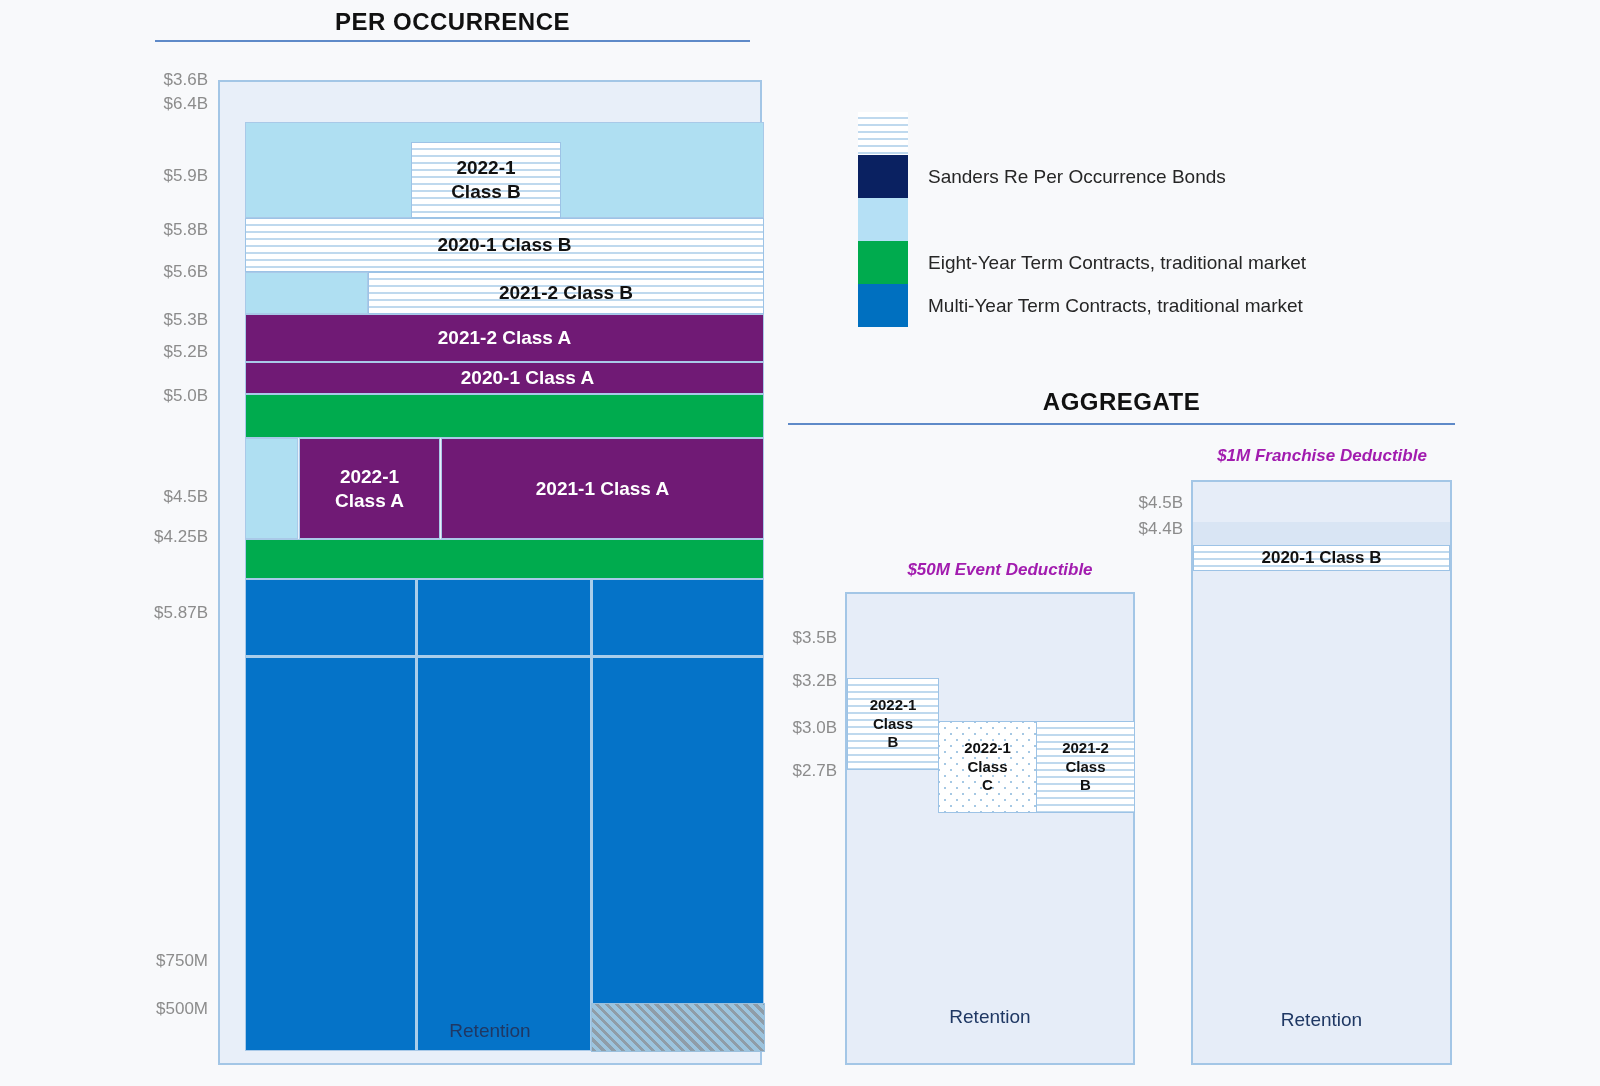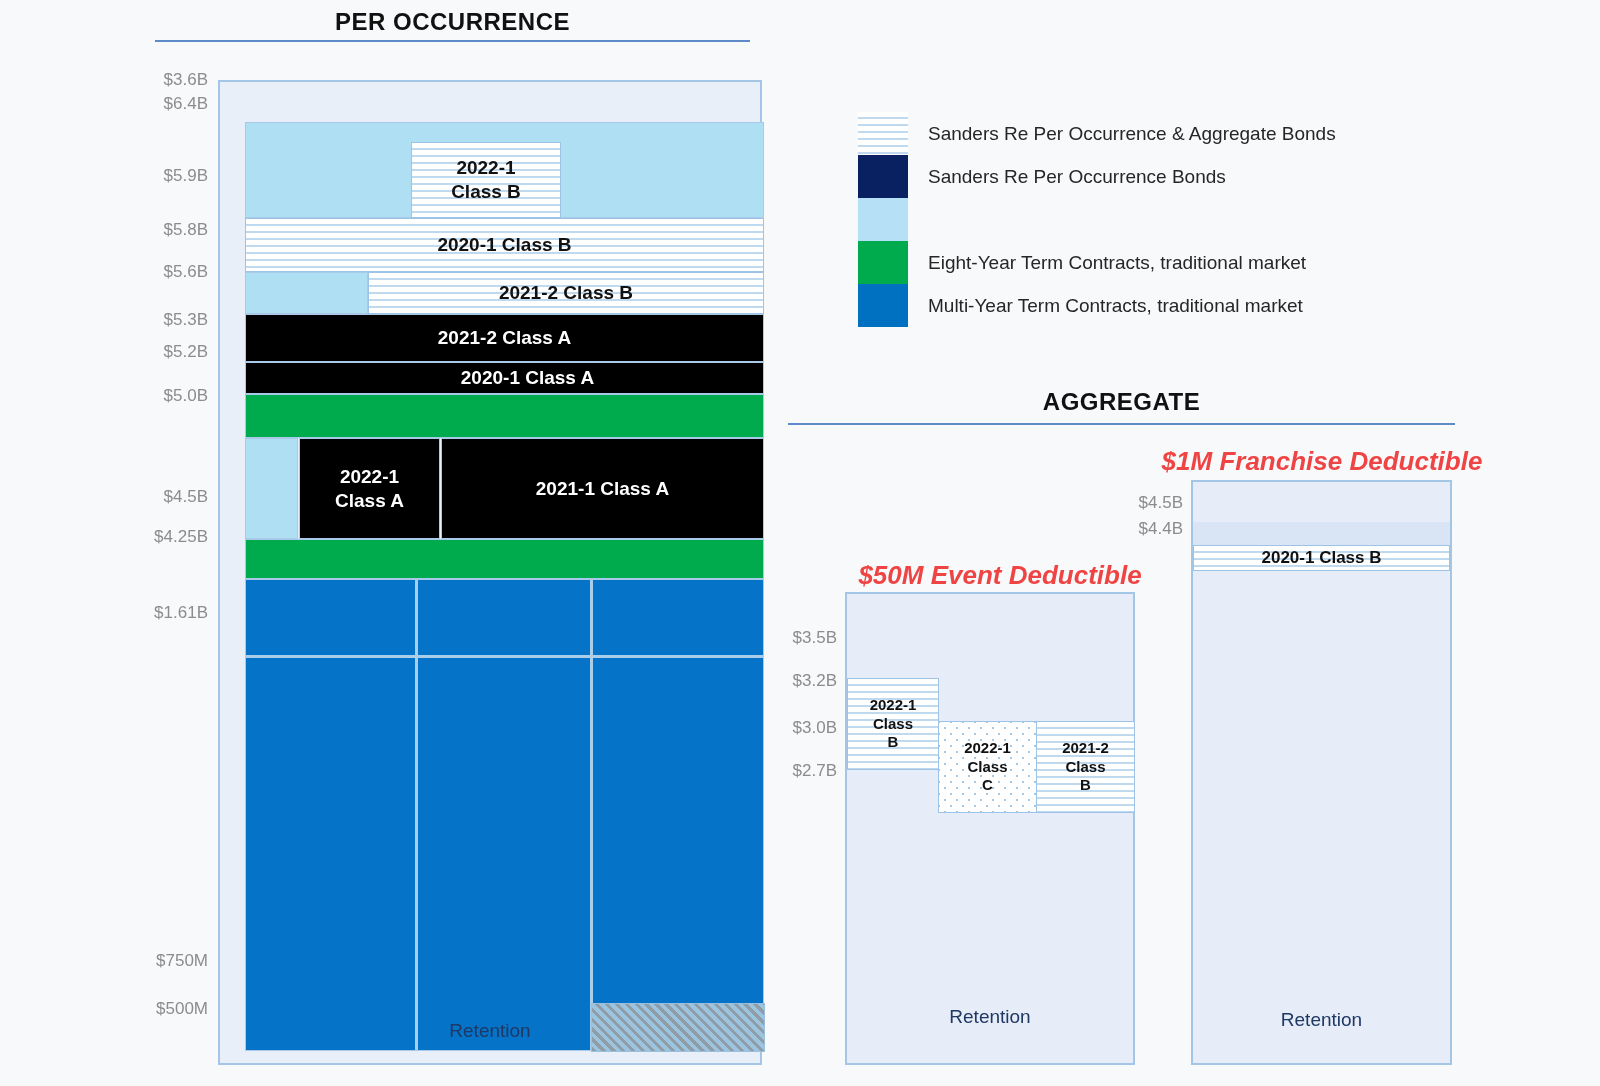--- a/index.html
+++ b/index.html
@@ -5,35 +5,35 @@
   html,body{margin:0;padding:0;background:#f8f9fb;}
   #canvas{position:relative;width:1600px;height:1086px;background:#f8f9fb;overflow:hidden;
           font-family:"Liberation Sans",sans-serif;}
   .abs{position:absolute;box-sizing:border-box;}
   .chart-title{font-size:24px;font-weight:bold;color:#111;text-align:center;letter-spacing:.5px;}
   .title-rule{height:2px;background:#5f8ac8;}
   .tick{position:absolute;box-sizing:border-box;color:#8c8c8c;font-size:17px;text-align:right;transform:translateY(-50%);}
   .tower{background:#e8eff9;border:2px solid #a3c6e6;}
   .band{position:absolute;box-sizing:border-box;display:flex;align-items:center;justify-content:center;
         text-align:center;white-space:pre-line;line-height:1.25;margin-top:40px;}
-  .navy{background:#000000;border:1px solid #a9c9e8;color:#fff;font-weight:bold;font-size:19px;}
+  .navy{background:#701a75;border:1px solid #a9c9e8;color:#fff;font-weight:bold;font-size:19px;}
   .lightblue{background:#afdff2;border:1px solid #a9c9e8;}
   .green{background:#00ab4e;border:1px solid #a9c9e8;}
   .blue-area{background:#0573c8;border:1px solid #a9c9e8;}
   .stripes{background:repeating-linear-gradient(180deg,#ffffff 0px,#ffffff 5px,#bfd9ee 5px,#bfd9ee 7px);
            border:1.5px solid #9dc3e6;color:#111;font-weight:bold;font-size:19px;}
   .dots{background-color:#fff;
         background-image:radial-gradient(#a5c8e4 1.4px,transparent 1.5px),radial-gradient(#a5c8e4 1.4px,transparent 1.5px);
         background-size:12px 12px;background-position:0 0,6px 6px;
         border:1.5px solid #9dc3e6;color:#111;font-weight:bold;}
   .hatch{background:repeating-linear-gradient(45deg,#8f9da8 0 3px,#9cc4de 3px 7px);border:1px solid #9bc0de;}
   .divider-v{position:absolute;width:3px;background:#aacdea;top:0;bottom:0;}
   .divider-h{position:absolute;height:3px;background:#aacdea;left:0;right:0;}
   .retention{position:absolute;left:0;right:0;text-align:center;color:#1f3864;font-size:19px;}
-  .italic-label{position:absolute;text-align:center;color:#ef4444;font-size:26px;font-style:italic;font-weight:bold;}
+  .italic-label{position:absolute;text-align:center;color:#a21caf;font-size:17px;font-style:italic;font-weight:bold;}
   .legend-row{position:absolute;height:43px;}
   .legend-swatch{position:absolute;left:858px;width:50px;height:43px;}
   .legend-text{position:absolute;left:928px;top:50%;transform:translateY(-50%);
                font-size:19px;color:#262626;white-space:nowrap;}
   .sw-navy{background:#0a2161;}
   .sw-lightblue{background:#b5e0f5;}
   .sw-green{background:#00ab4e;}
   .sw-blue{background:#0070c0;}
   .sw-stripes{background:repeating-linear-gradient(180deg,#ffffff 0 5px,#bfd9ee 5px 7px);}
   .small-box-text{font-size:15px;font-weight:bold;}
@@ -49,21 +49,21 @@
   <div class="tick" style="left:78px;top:80px;width:130px;">$3.6B</div>
   <div class="tick" style="left:78px;top:104px;width:130px;">$6.4B</div>
   <div class="tick" style="left:78px;top:176px;width:130px;">$5.9B</div>
   <div class="tick" style="left:78px;top:230px;width:130px;">$5.8B</div>
   <div class="tick" style="left:78px;top:272px;width:130px;">$5.6B</div>
   <div class="tick" style="left:78px;top:320px;width:130px;">$5.3B</div>
   <div class="tick" style="left:78px;top:352px;width:130px;">$5.2B</div>
   <div class="tick" style="left:78px;top:396px;width:130px;">$5.0B</div>
   <div class="tick" style="left:78px;top:497px;width:130px;">$4.5B</div>
   <div class="tick" style="left:78px;top:537px;width:130px;">$4.25B</div>
-  <div class="tick" style="left:78px;top:613px;width:130px;">$1.61B</div>
+  <div class="tick" style="left:78px;top:613px;width:130px;">$5.87B</div>
   <div class="tick" style="left:78px;top:961px;width:130px;">$750M</div>
   <div class="tick" style="left:78px;top:1009px;width:130px;">$500M</div>
 
   <div class="abs tower" style="left:218px;top:80px;width:544px;height:985px;">
 
     <div class="band lightblue" style="left:25px;top:0px;width:519px;height:96px;"></div>
 
     <div class="band stripes" style="left:191px;top:20px;width:150px;height:76px;">2022-1
 Class B</div>
 
@@ -95,21 +95,20 @@
     <div class="retention" style="top:938px;">Retention</div>
   </div>
 
   <div>
     <div class="legend-row" style="left:858px;top:69px;width:620px;">
       
       
     </div>
     <div class="legend-row" style="left:858px;top:112px;width:620px;">
       <div class="legend-swatch sw-stripes" style="top:0;left:0;"></div>
-      <div class="legend-text" style="left:70px;">Sanders Re Per Occurrence &amp; Aggregate Bonds</div>
     </div>
     <div class="legend-row" style="left:858px;top:155px;width:620px;">
       <div class="legend-swatch sw-navy" style="top:0;left:0;"></div>
       <div class="legend-text" style="left:70px;">Sanders Re Per Occurrence Bonds</div>
     </div>
     <div class="legend-row" style="left:858px;top:198px;width:620px;">
       <div class="legend-swatch sw-lightblue" style="top:0;left:0;"></div>
     </div>
     <div class="legend-row" style="left:858px;top:241px;width:620px;">
       <div class="legend-swatch sw-green" style="top:0;left:0;"></div>

